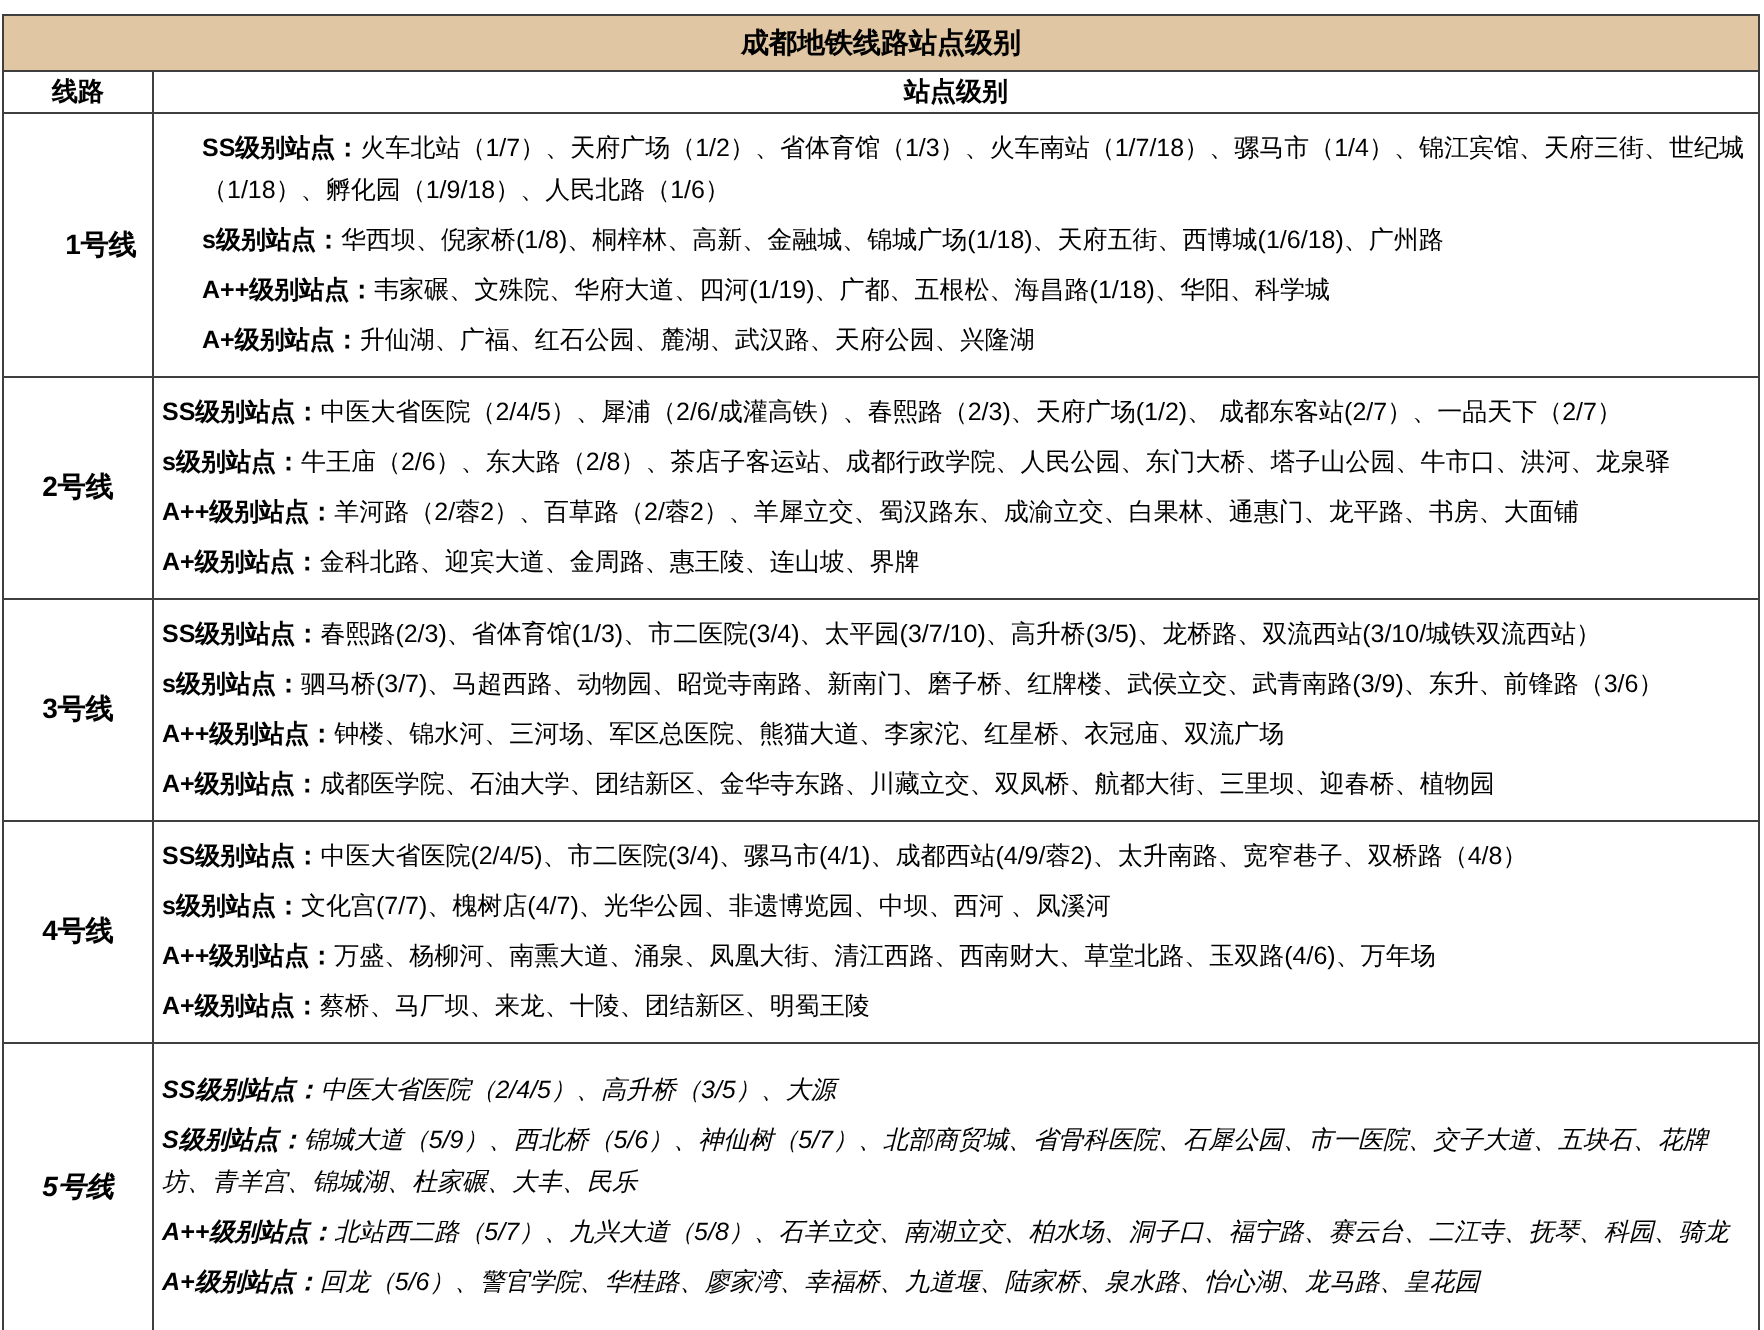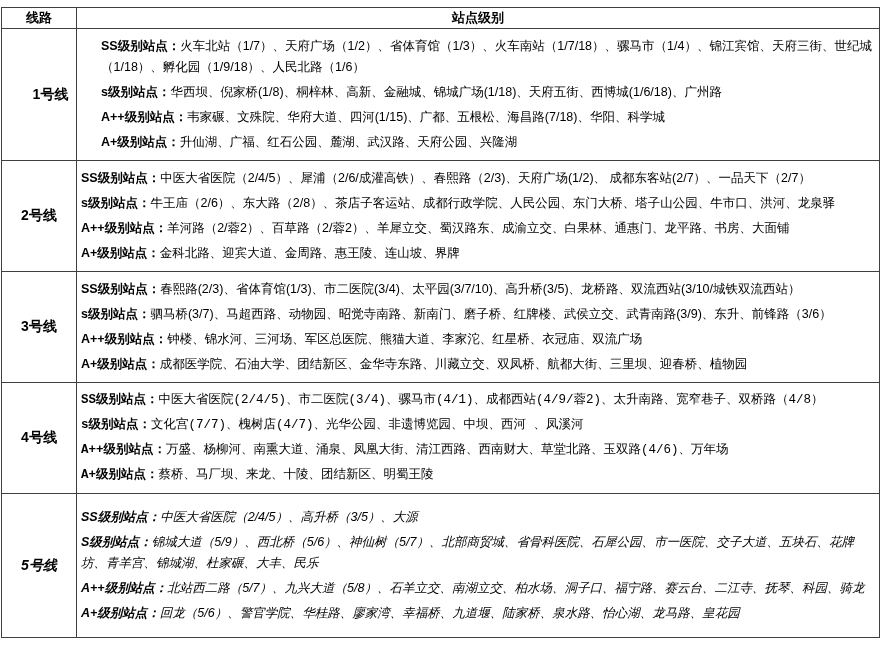--- a/index.html
+++ b/index.html
@@ -61,45 +61,48 @@
     margin:4px 0;
     line-height:21px;
   }
   td.stations p b{
     font-weight:bold;
   }
   tbody td{border-top:2px solid #474747;}
   tr.r1 td{height:131px;padding-left:24px;}
   tr.r2 td{height:109px;}
   tr.r3 td{height:107px;}
-  tr.r4 td{height:109px;font-family:Liberation Mono, monospace;}
+  tr.r4 td{height:109px;}
   tr.r5 td{height:144px;font-style:italic;}
 </style>
 </head>
 <body>
 
 <div class="page">
   <table class="metro">
     <colgroup>
         <col class="c-line">
         <col>
       </colgroup>
     <thead>
+      <tr class="title-row">
+        <th colspan="2">成都地铁线路站点级别</th>
+      </tr>
       <tr class="head-row">
         <th>线路</th>
         <th>站点级别</th>
       </tr>
     </thead>
     <tbody>
       <tr class="r1">
         <td class="line-name">1号线</td>
         <td class="stations">
           <p><b>SS级别站点：</b><span>火车北站（1/7）、天府广场（1/2）、省体育馆（1/3）、火车南站（1/7/18）、骡马市（1/4）、锦江宾馆、天府三街、世纪城（1/18）、孵化园（1/9/18）、人民北路（1/6）</span></p>
           <p><b>s级别站点：</b><span>华西坝、倪家桥(1/8)、桐梓林、高新、金融城、锦城广场(1/18)、天府五街、西博城(1/6/18)、广州路</span></p>
-          <p><b>A++级别站点：</b><span>韦家碾、文殊院、华府大道、四河(1/15)、广都、五根松、海昌路(7/18)、华阳、科学城</span></p>
+          <p><b>A++级别站点：</b><span>韦家碾、文殊院、华府大道、四河(1/19)、广都、五根松、海昌路(1/18)、华阳、科学城</span></p>
           <p><b>A+级别站点：</b><span>升仙湖、广福、红石公园、麓湖、武汉路、天府公园、兴隆湖</span></p>
         </td>
       </tr>
       <tr class="r2">
         <td class="line-name">2号线</td>
         <td class="stations">
           <p><b>SS级别站点：</b><span>中医大省医院（2/4/5）、犀浦（2/6/成灌高铁）、春熙路（2/3)、天府广场(1/2)、 成都东客站(2/7）、一品天下（2/7）</span></p>
           <p><b>s级别站点：</b><span>牛王庙（2/6）、东大路（2/8）、茶店子客运站、成都行政学院、人民公园、东门大桥、塔子山公园、牛市口、洪河、龙泉驿</span></p>
           <p><b>A++级别站点：</b><span>羊河路（2/蓉2）、百草路（2/蓉2）、羊犀立交、蜀汉路东、成渝立交、白果林、通惠门、龙平路、书房、大面铺</span></p>
           <p><b>A+级别站点：</b><span>金科北路、迎宾大道、金周路、惠王陵、连山坡、界牌</span></p>

